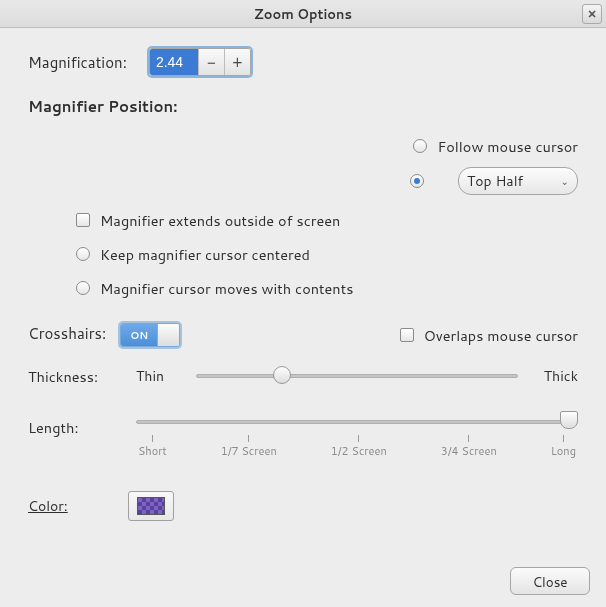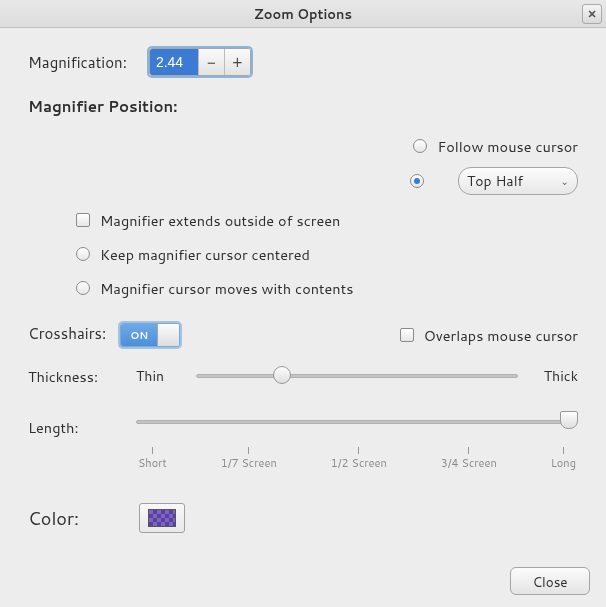--- a/index.html
+++ b/index.html
@@ -45,21 +45,21 @@
   }
   .content {
     flex: 1;
     padding: 20px 28px 12px 28px;
     display: flex;
     flex-direction: column;
     gap: 14px;
   }
   .row { display: flex; align-items: center; gap: 12px; }
   .bold-label { font-weight: normal; font-size: 15px; }
-  .label { font-size: 18px; }
+  .label { font-size: 14px; text-decoration: underline; }
   .spin-group {
     display: flex;
     border: 1px solid #a6a6a6;
     border-radius: 3px;
     overflow: hidden;
     box-shadow: 0 0 0 2px rgba(61,133,198,0.55);
     height: 28px;
   }
   .spin-input {
     width: 48px;
@@ -117,21 +117,21 @@
   .length-block { display:flex; gap:12px; align-items:flex-start; margin-top:10px; }
   .length-track-wrap { flex:1; display:flex;flex-direction:column; }
   .length-track { position:relative;height:22px;display:flex;align-items:center; }
   .length-track .bar{height:4px;width:100%;background:#c4c4c4;border-radius:2px;border:1px solid #b0b0b0;}
   .length-track .thumb{
     position:absolute;top:0;width:18px;height:18px;
     background:linear-gradient(#fdfdfd,#dedede);border:1px solid #9a9a9a;
     border-radius:2px 2px 8px 8px;
   }
   .ticks{display:flex;justify-content:space-between;font-size:11px;color:#8a8a8a;margin-top:2px;padding:0 2px;}
-  .tick{display:flex;flex-direction:column;align-items:center;gap:1px;margin-top:12px;}
+  .tick{display:flex;flex-direction:column;align-items:center;gap:1px;}
   .tick .mark{width:1px;height:7px;background:#999;}
   .color-row{display:flex;align-items:center;gap:60px;margin-top:18px;}
   .color-swatch{
     width:46px;height:30px;border:1px solid #a0a0a0;border-radius:3px;
     background:linear-gradient(#f8f8f8,#e8e8e8);
     display:flex;align-items:center;justify-content:center;cursor:pointer;
   }
   .swatch-inner{
     width:28px;height:18px;
     background:

